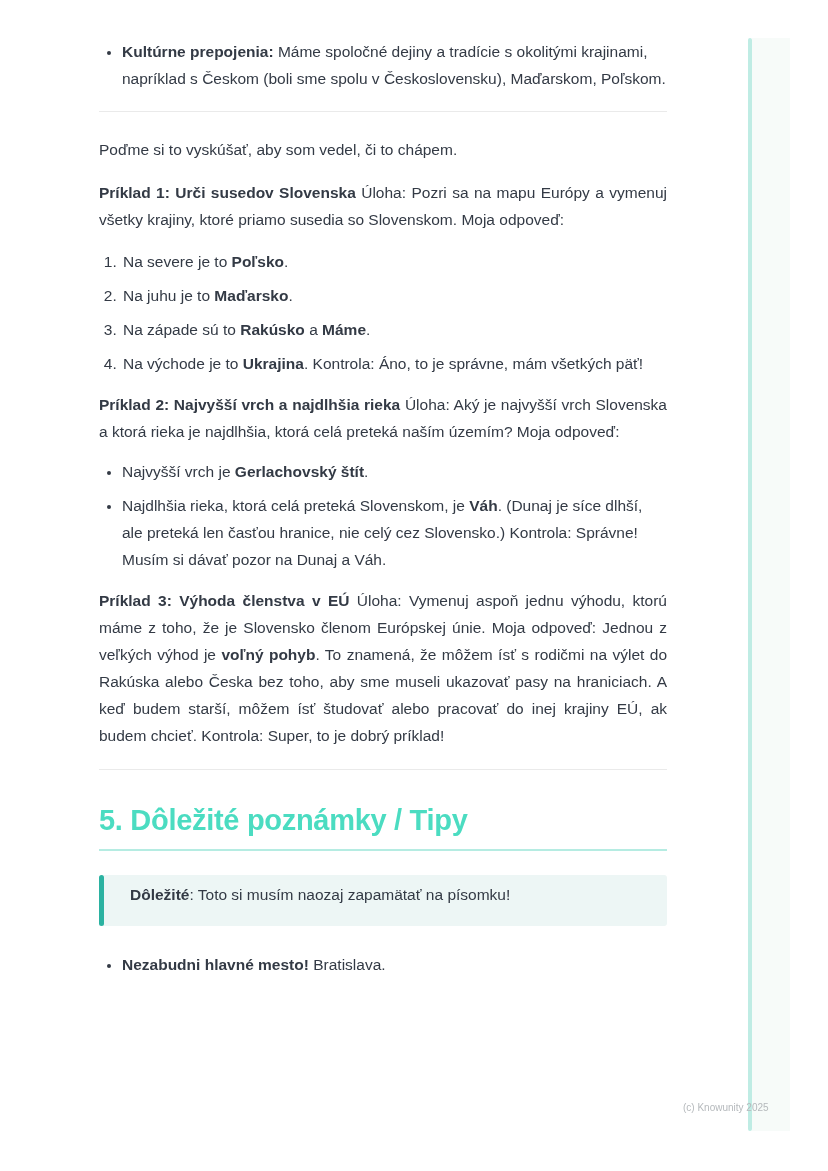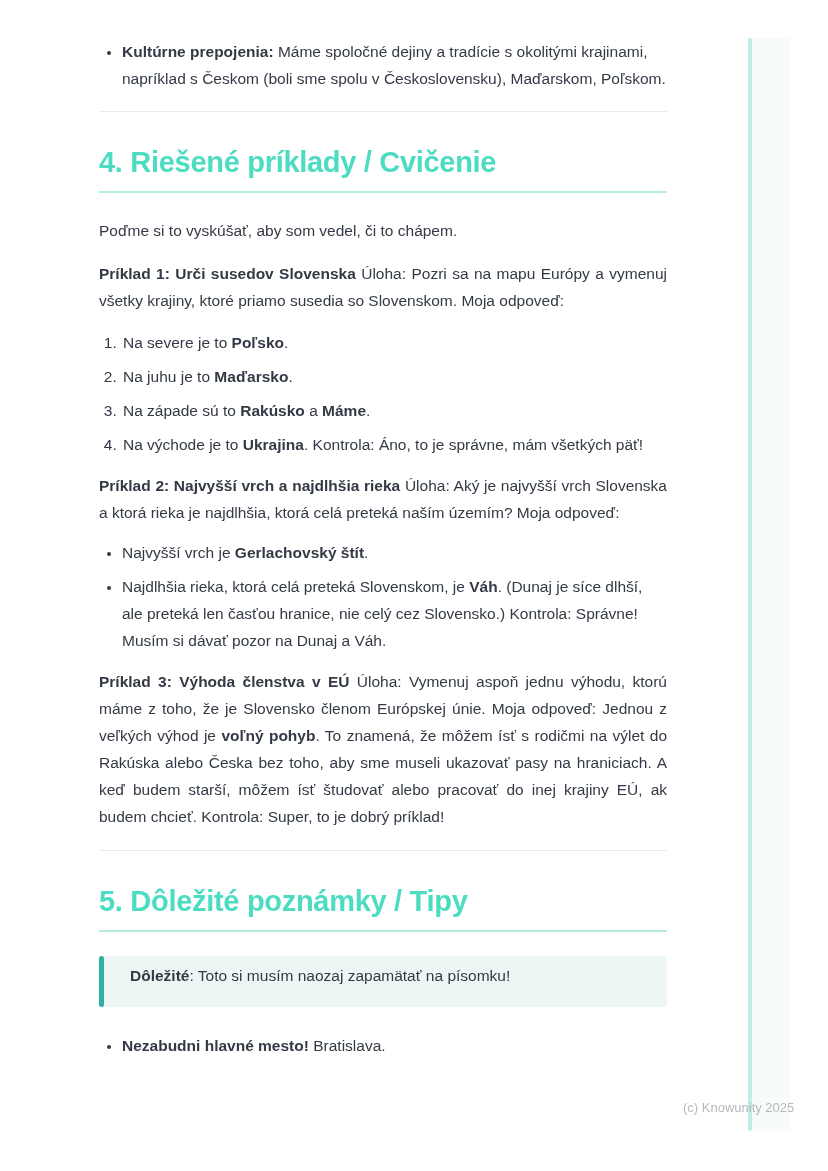--- a/index.html
+++ b/index.html
@@ -61,38 +61,37 @@
   .edge-panel{
     position:absolute;left:752px;top:38px;width:38px;height:1093px;
     background:var(--edge-panel);
   }
   .edge-line{
     position:absolute;left:748px;top:38px;width:4px;height:1093px;
     background:var(--edge-line);border-radius:2px;
   }
   .watermark{
     position:absolute;left:683px;top:1101px;
-    font-size:13px;line-height:14px;color:var(--watermark);
+    font-size:10px;line-height:14px;color:var(--watermark);
     z-index:2;white-space:nowrap;
   }
 </style>
 </head>
 <body>
 
 <div class="content">
 
   <ul class="blist">
     <li>
       <p class="runs"><span class="b">Kultúrne prepojenia:</span><span> Máme spoločné dejiny a tradície s okolitými krajinami, napríklad s Českom (boli sme spolu v Československu), Maďarskom, Poľskom.</span></p>
     </li>
   </ul>
 
   <hr class="divider">
 
-  <h2 class="sec-title">4. Riešené príklady / Cvičenie</h2>
 
   <p class="para lead">Poďme si to vyskúšať, aby som vedel, či to chápem.</p>
 
   <p class="para just"><span class="b">Príklad 1: Urči susedov Slovenska </span><span class="i">Úloha:</span><span> Pozri sa na mapu Európy a vymenuj všetky krajiny, ktoré priamo susedia so Slovenskom. </span><span class="i">Moja odpoveď:</span></p>
 
   <ol class="nlist">
     <li>
       <p class="runs"><span>Na severe je to </span><span class="b">Poľsko</span><span>.</span></p>
     </li>
     <li>

